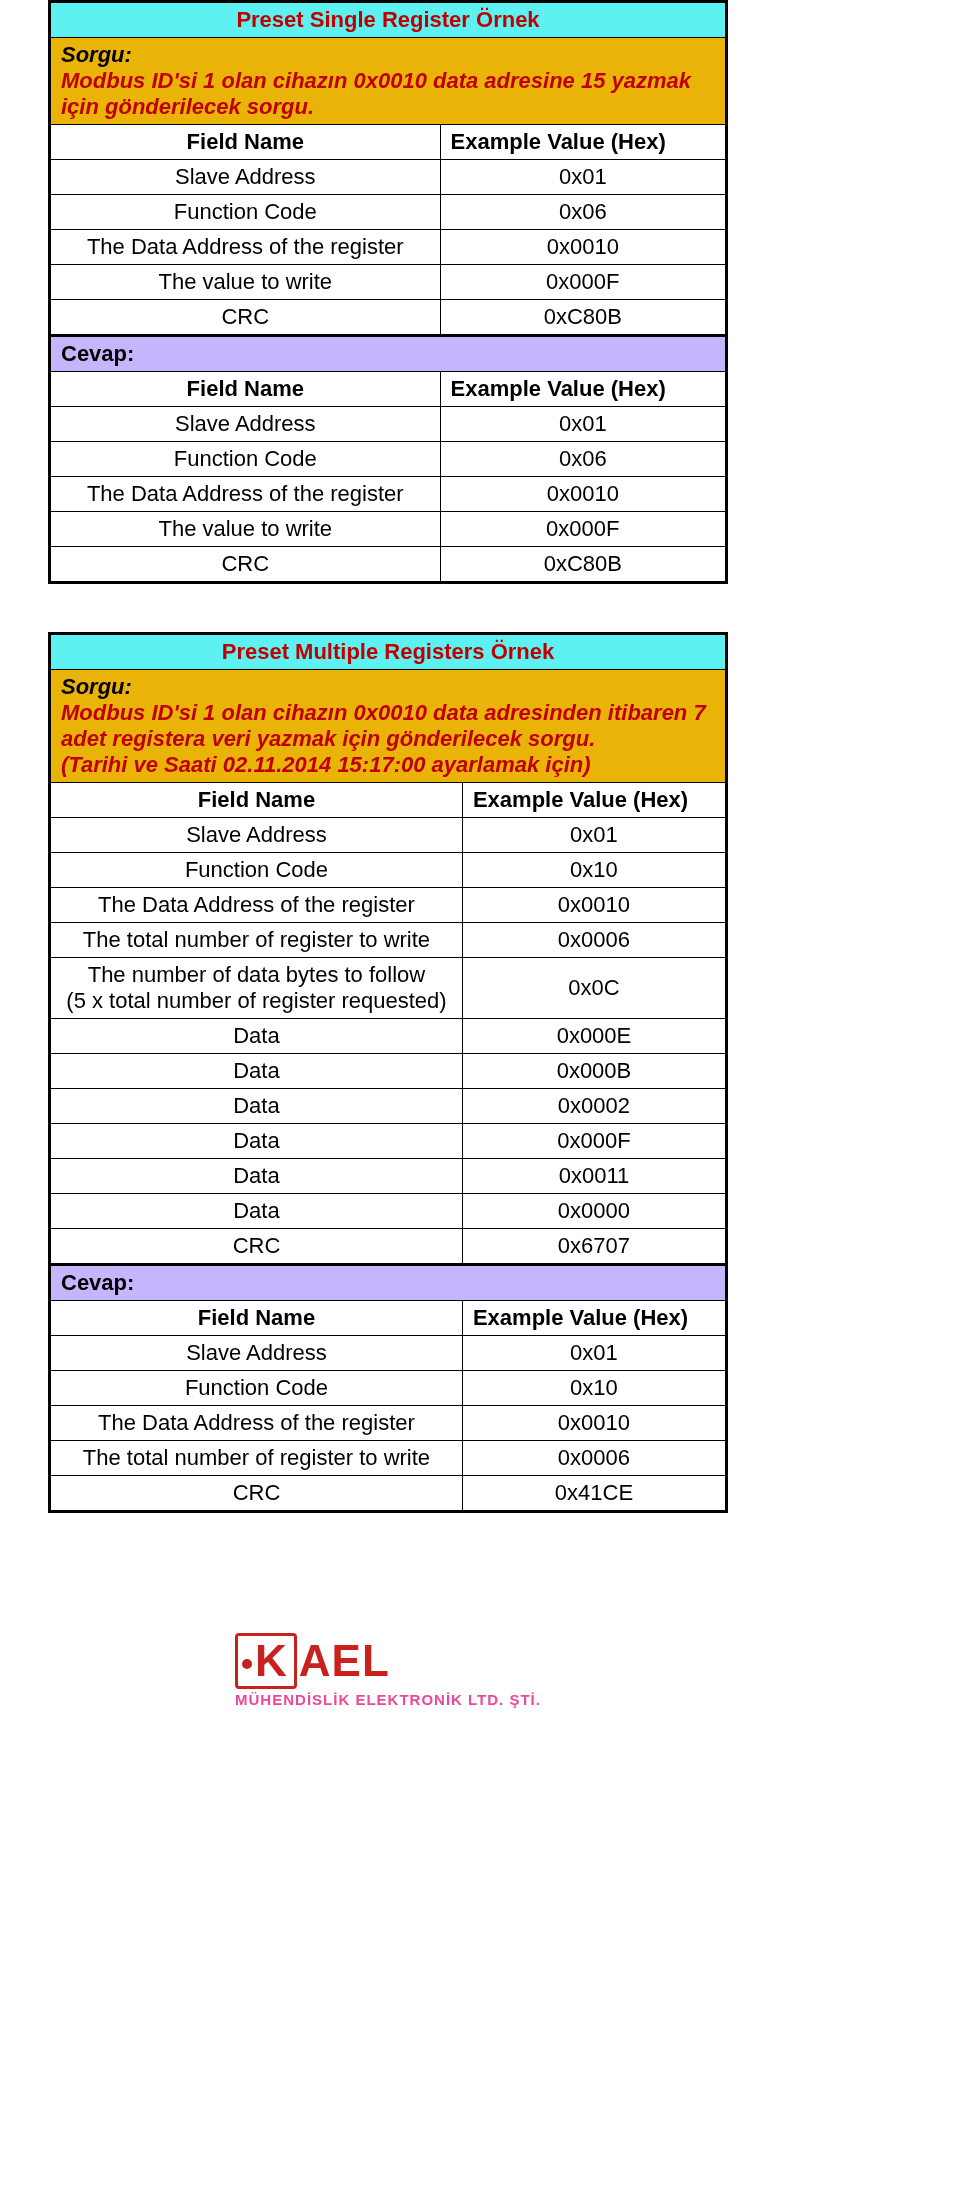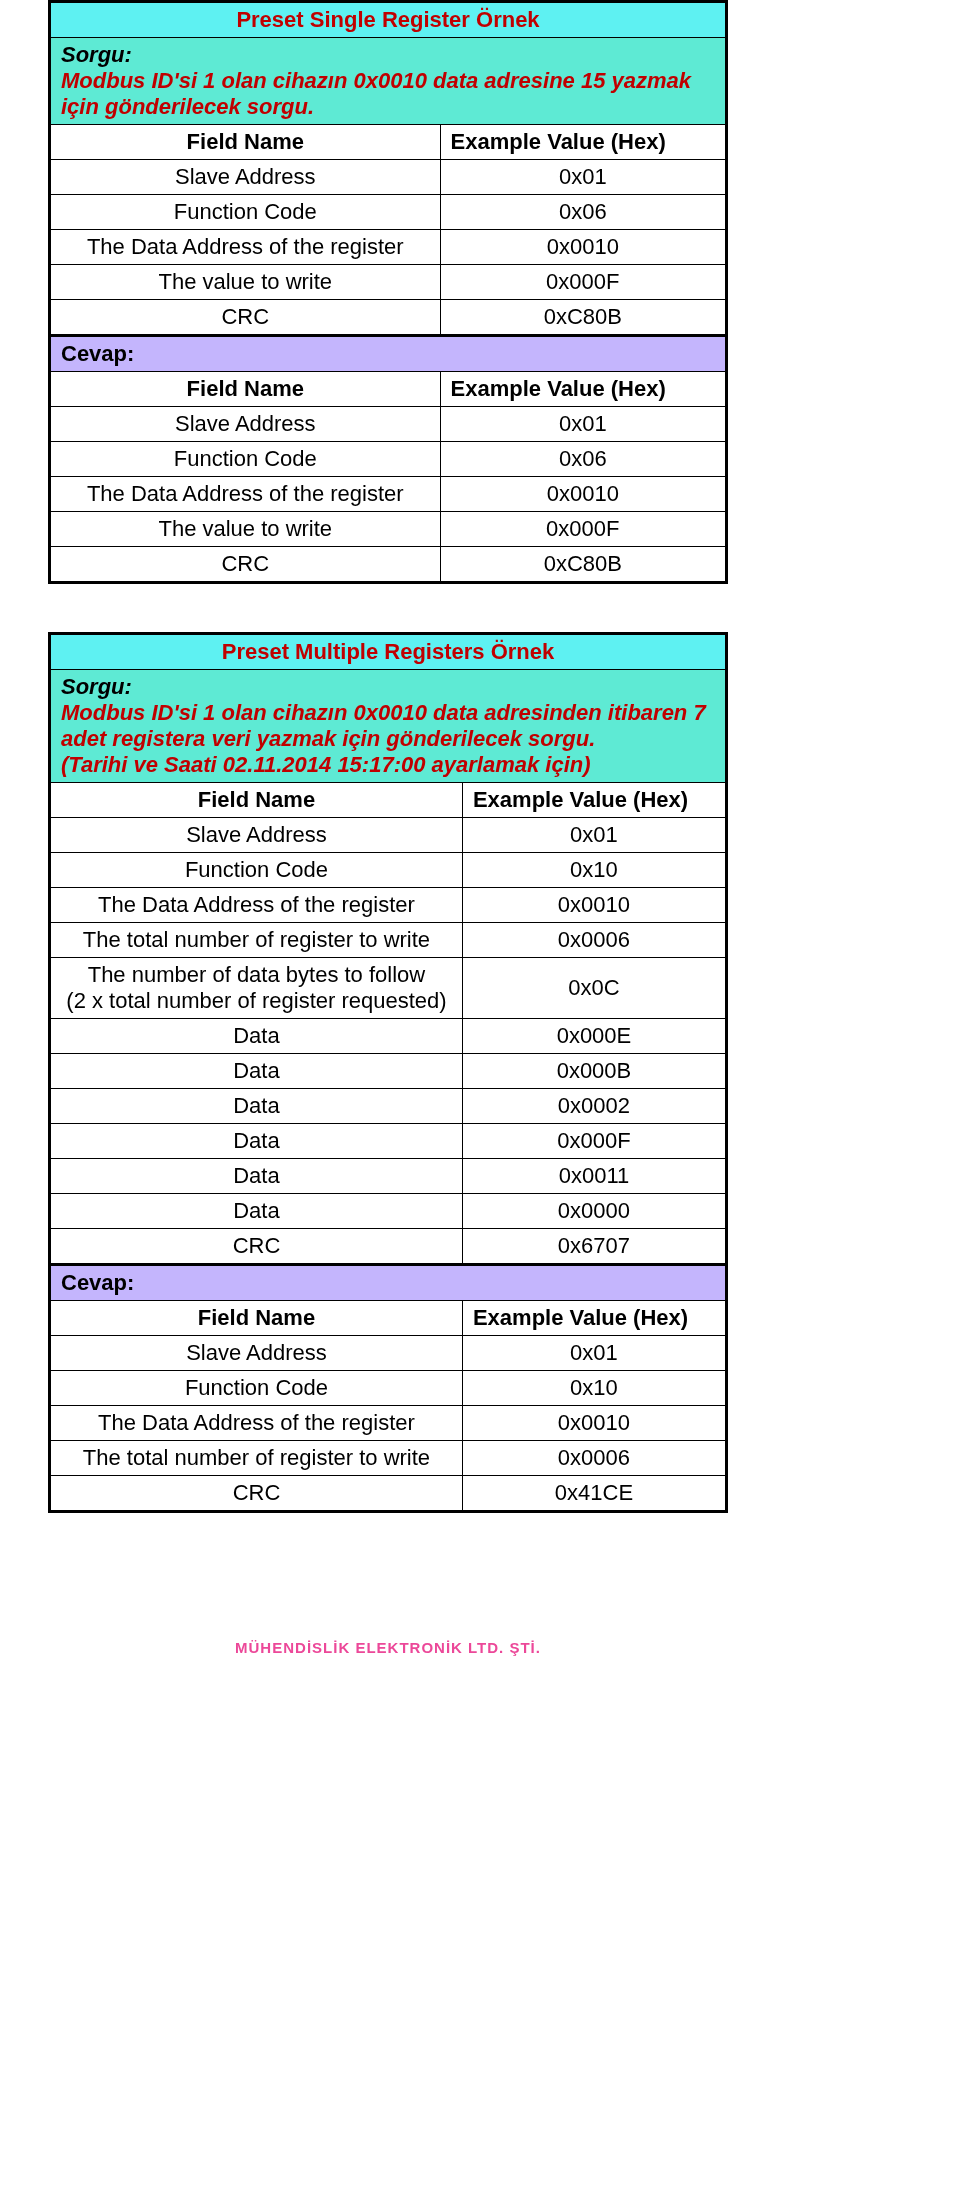--- a/index.html
+++ b/index.html
@@ -26,21 +26,21 @@
     vertical-align: middle;
   }
   .hdr-title {
     background: #5ef1f2;
     font-weight: bold;
     text-align: center;
     color: #c00000;
     border-bottom: 1px solid #000;
   }
   .query-desc {
-    background: #5eead4;
+    background: #eab308;
     font-style: italic;
     font-weight: bold;
     color: #c00000;
   }
   .query-desc .lbl {
     color: #000;
   }
   .colhead-l {
     border-top: 1px solid #000;
     border-bottom: 1px solid #000;
@@ -207,21 +207,21 @@
     <tr>
           <td class="cell-l">The Data Address of the register</td>
           <td class="cell-r">0x0010</td>
         </tr>
     <tr>
           <td class="cell-l">The total number of register to write</td>
           <td class="cell-r">0x0006</td>
         </tr>
     <tr>
           <td class="cell-l" style="white-space:pre-line">The number of data bytes to follow
-(2 x total number of register requested)</td>
+(5 x total number of register requested)</td>
           <td class="cell-r">0x0C</td>
         </tr>
     <tr>
           <td class="cell-l">Data</td>
           <td class="cell-r">0x000E</td>
         </tr>
     <tr>
           <td class="cell-l">Data</td>
           <td class="cell-r">0x000B</td>
         </tr>
@@ -271,17 +271,20 @@
         </tr>
     <tr>
           <td class="cell-l last">CRC</td>
           <td class="cell-r last">0x41CE</td>
         </tr>
   </tbody>
     </table>
 
   <div class="footer-logo">
     <div class="logo-wrap">
+      <div class="brand">
+        <span class="kbox"><span class="kbox-dot"></span>K</span><span>AEL</span>
+      </div>
       <div class="sub">MÜHENDİSLİK ELEKTRONİK LTD. ŞTİ.</div>
     </div>
   </div>
 
 </div>
 
 </body></html>

